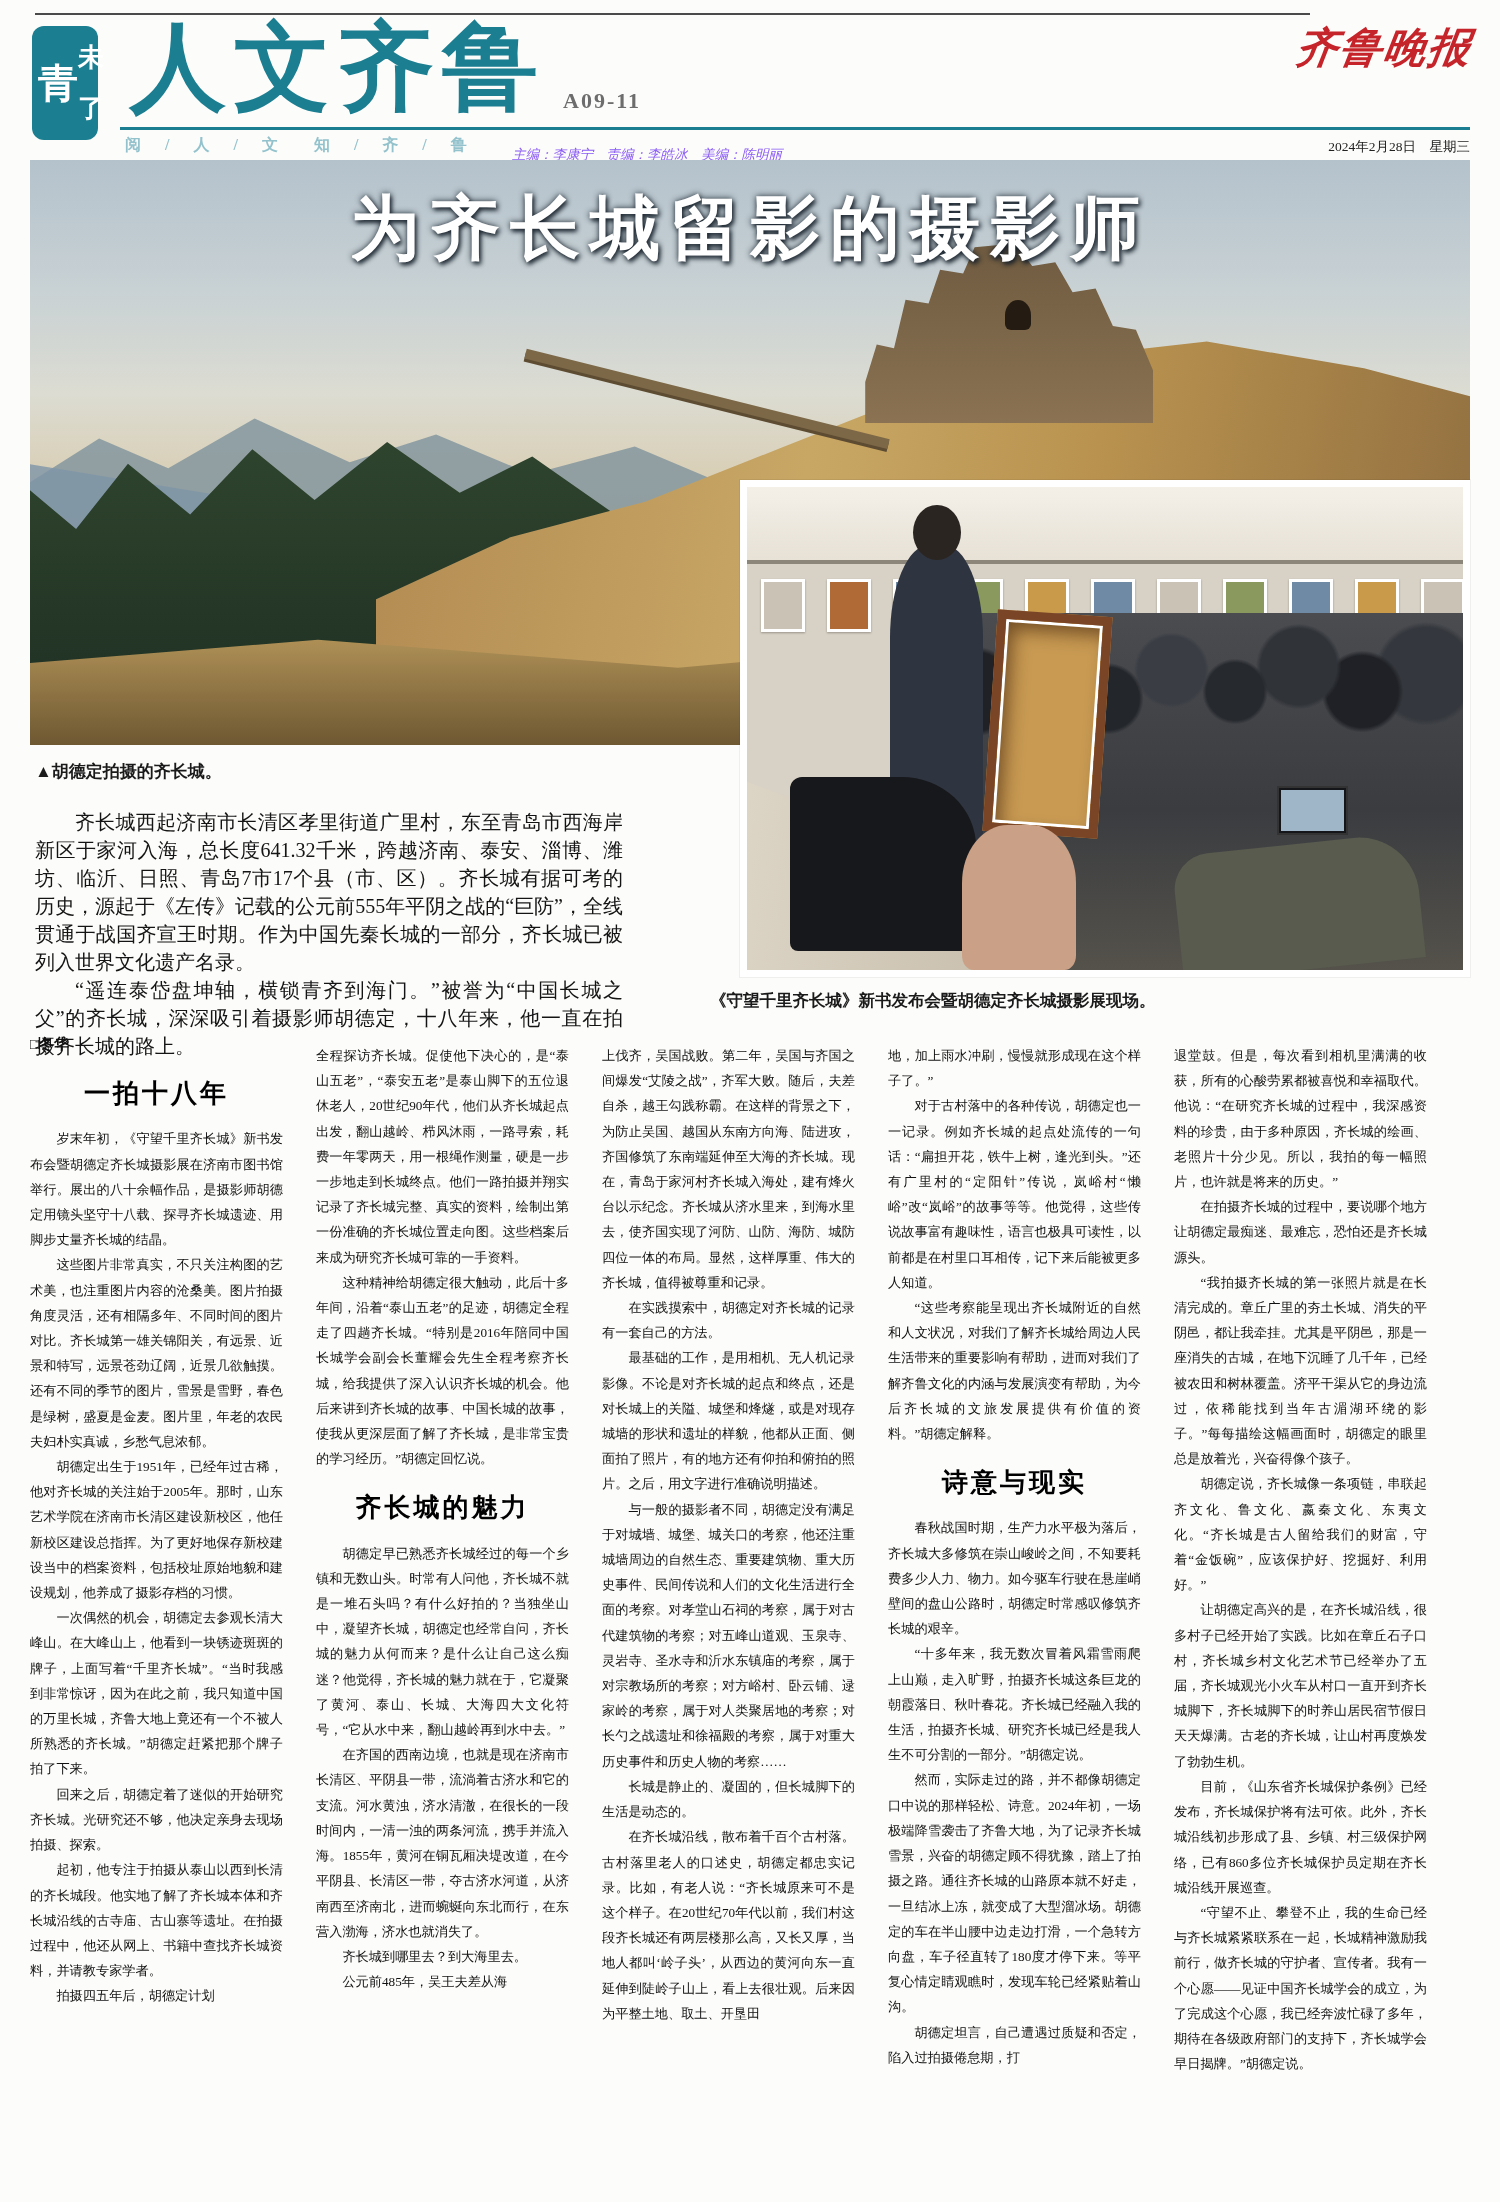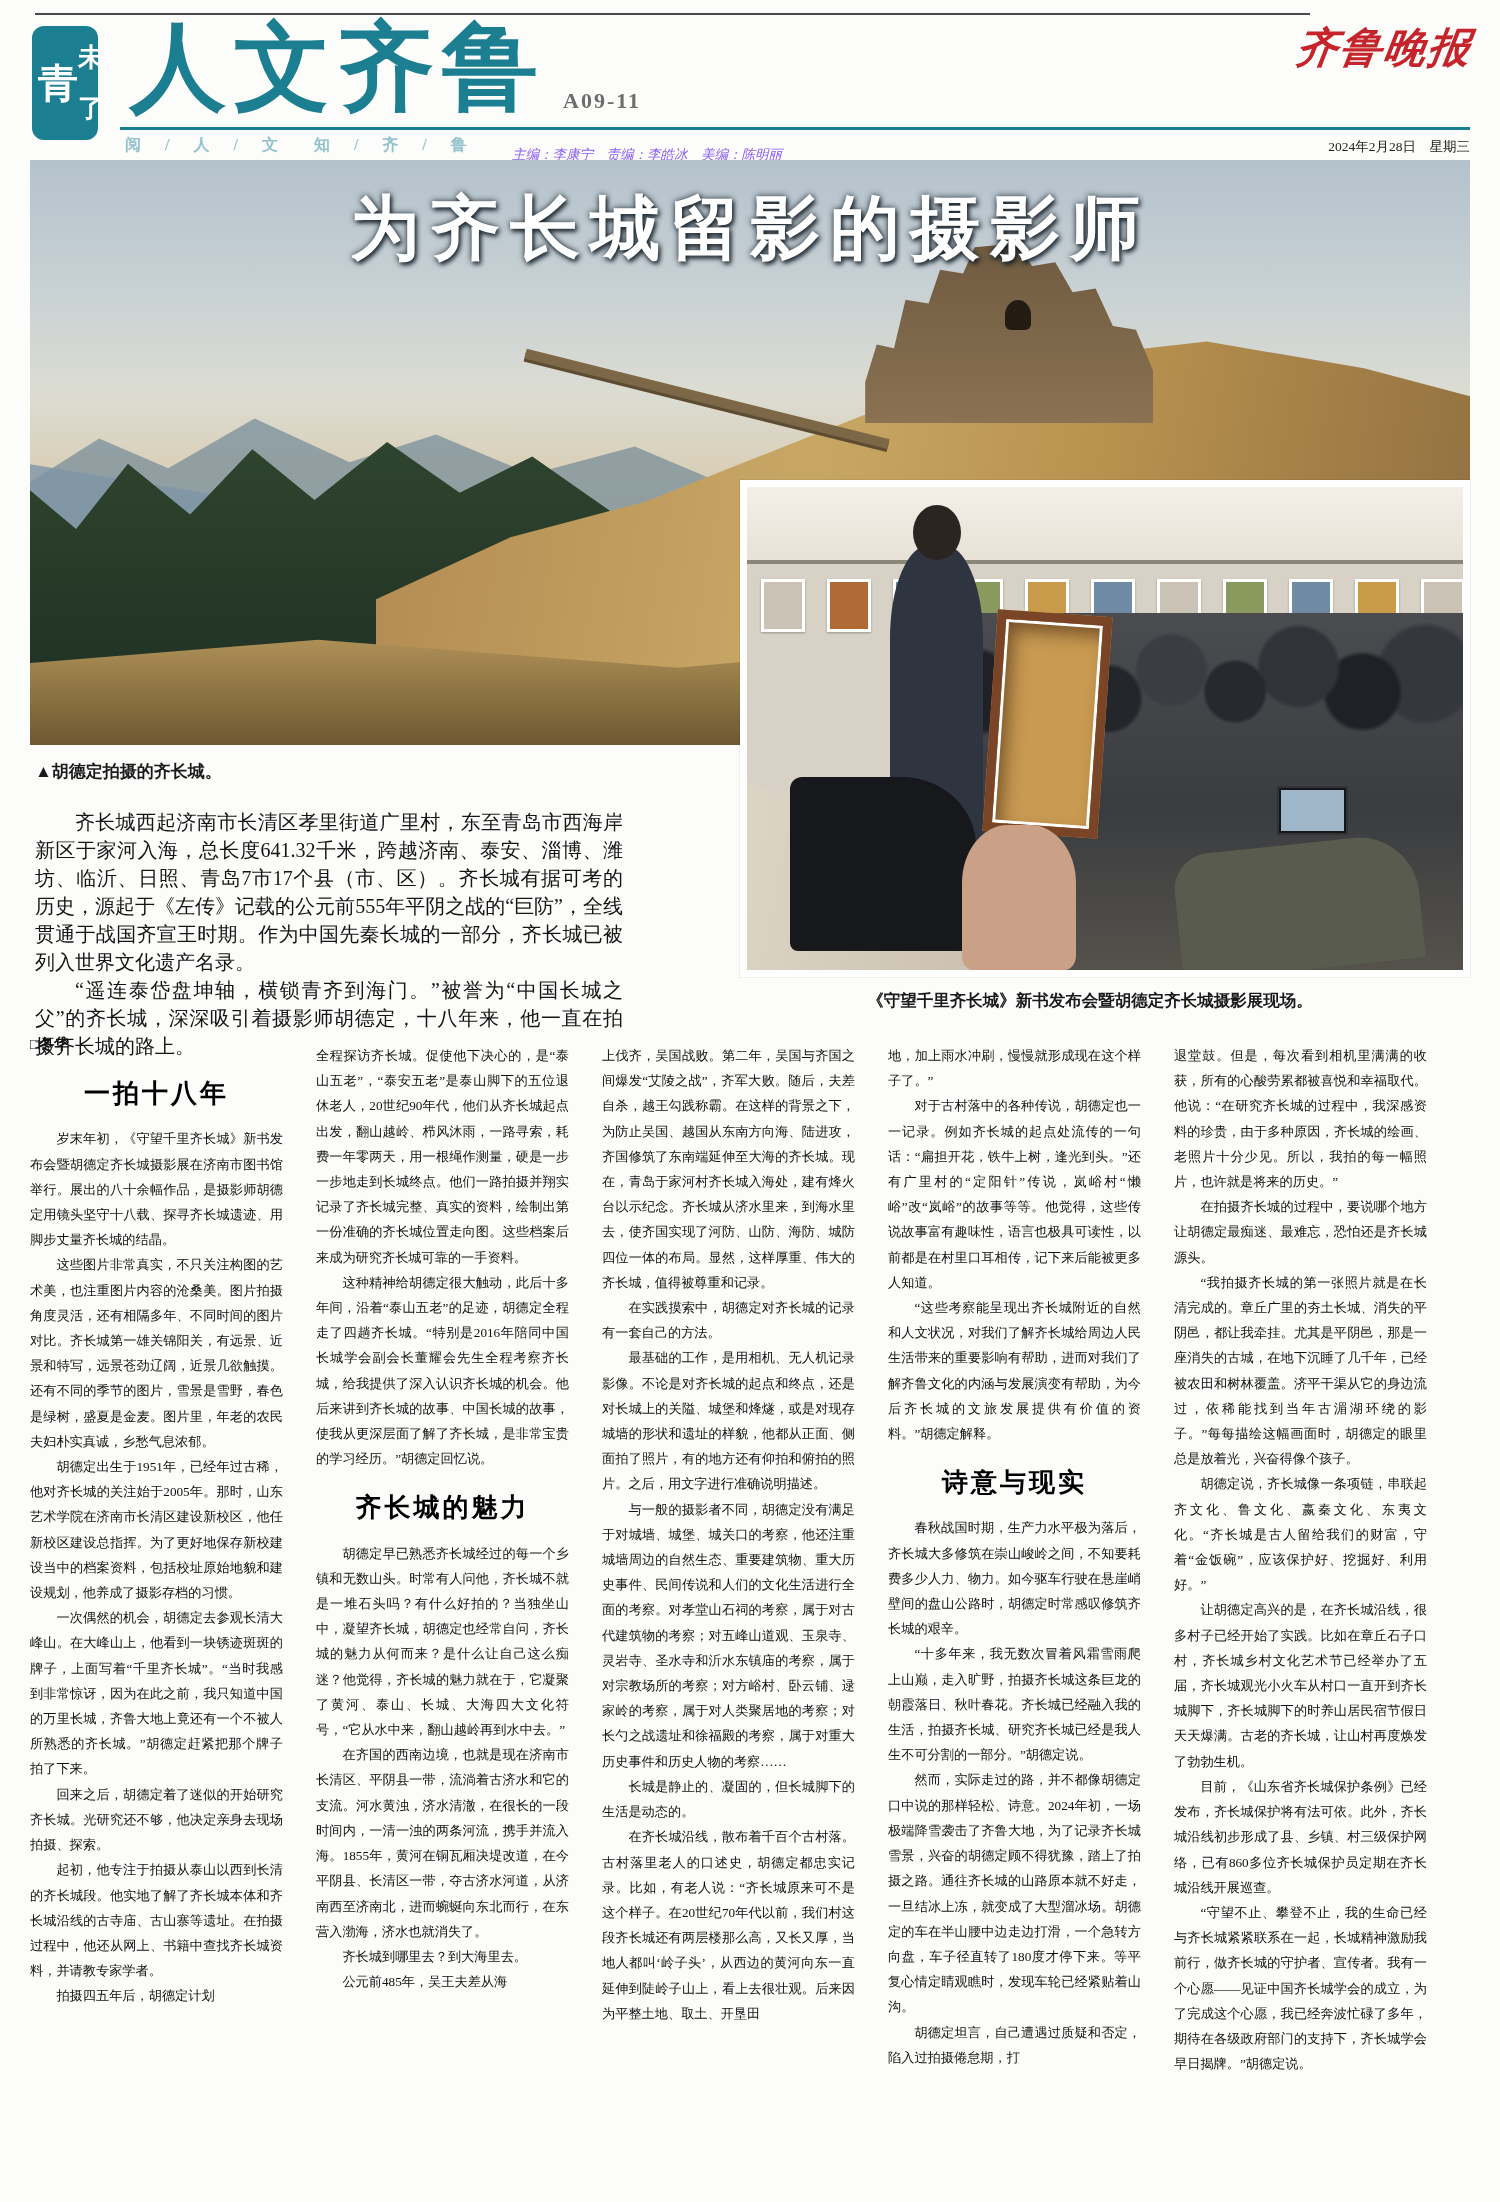--- a/index.html
+++ b/index.html
@@ -95,21 +95,21 @@
     background:#17181b; border-radius:12px 40% 8px 8px; }
   .in-hand { position:absolute; left:30%; bottom:0; width:16%; height:30%;
     background:#caa187; border-radius:40% 40% 10% 10%; }
   .in-arm { position:absolute; right:6%; bottom:0; width:34%; height:26%;
     background:#585b4e; border-radius:36px 60px 0 0; transform:rotate(-6deg); }
   .in-phone { position:absolute; right:16%; bottom:28%; width:10%; height:10%;
     background:#15161a; border:2px solid #333; }
   .in-phone::after { content:""; position:absolute; inset:2px; background:#9fb6c9; }
 
   .hero-caption { position:absolute; left:35px; top:760px; font-size:17px; font-weight:bold; }
-  .inset-caption { position:absolute; right:30px; top:990px; width:760px; text-align:center;
+  .inset-caption { position:absolute; right:30px; top:990px; width:760px; text-align:left;
     font-size:16.5px; font-weight:bold; }
 
   
   .intro { position:absolute; left:35px; top:800px; width:588px;
     font-size:20px; line-height:28px; text-align:justify; color:#141414;margin-top:8px; }
   .intro p { text-indent:2em; }
 
   
   .columns { position:absolute; left:30px; top:1032px; width:1440px; height:1158px;
     display:flex; gap:33px; }

